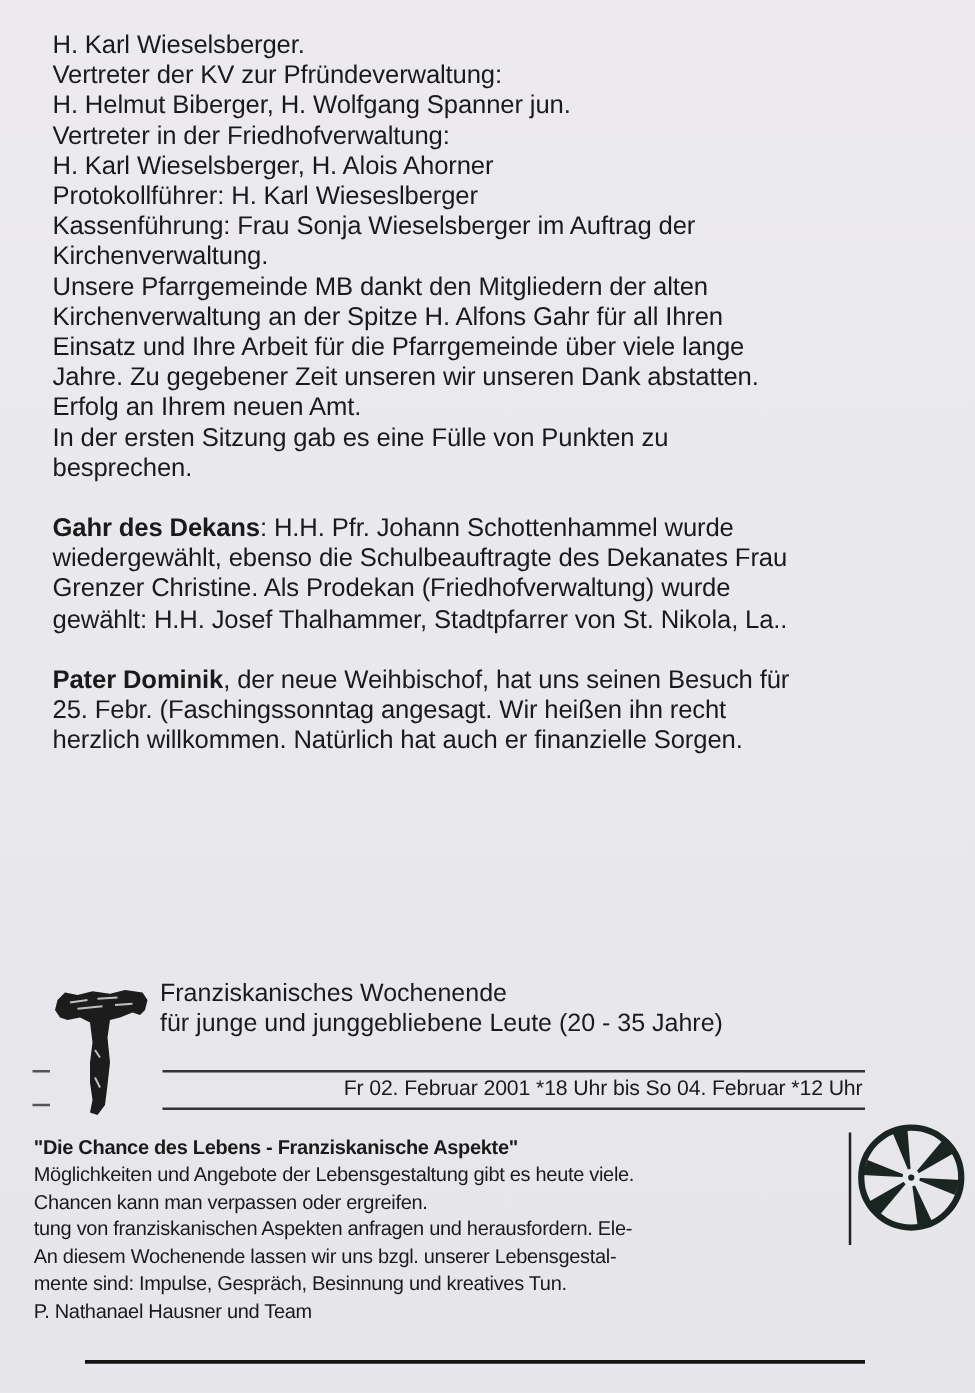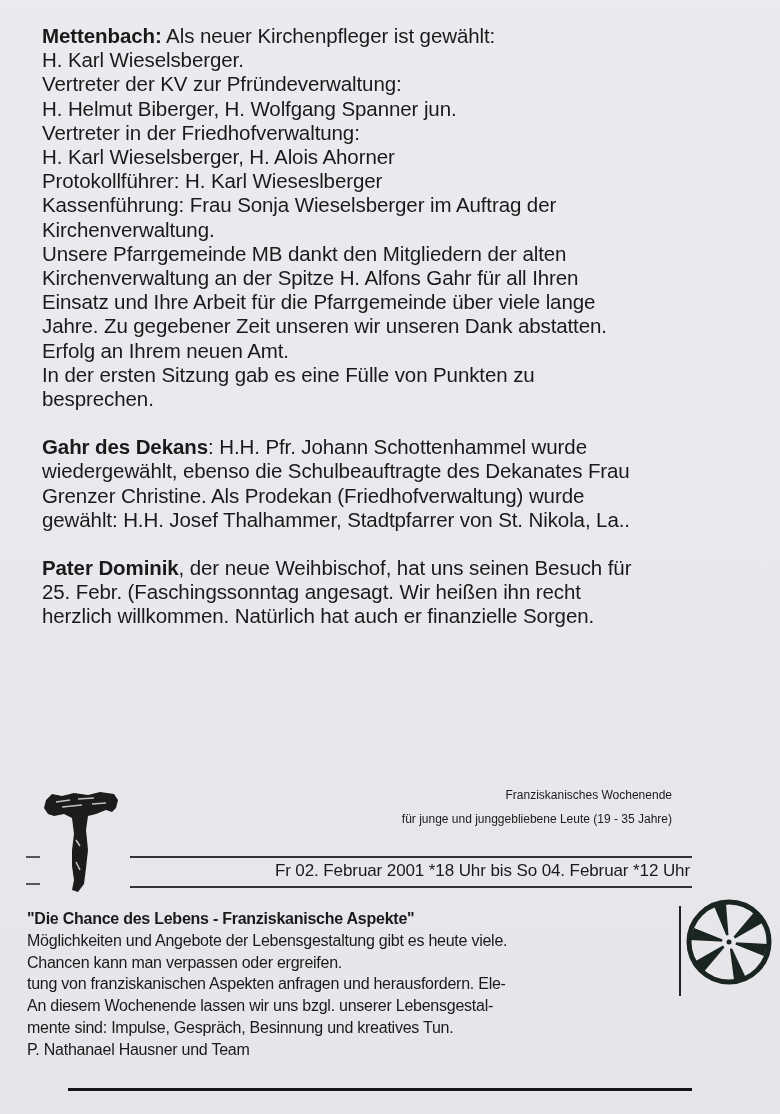--- a/index.html
+++ b/index.html
@@ -42,25 +42,25 @@
       height: 104px;
     }
     .dash {
       position: absolute;
       width: 14px;
       height: 1.5px;
       background: #555;
     }
     .event-header {
       position: absolute;
-      left: 112px;
+      left: 128px;
       top: 783px;
       width: 560px;
-      text-align: right;
-      font-size: 12px;
+      text-align: left;
+      font-size: 20px;
       line-height: 24px;
     }
     .rule {
       position: absolute;
       height: 1.5px;
       background: #333;
     }
     .event-date {
       position: absolute;
       left: 130px;
@@ -105,21 +105,20 @@
       background: #151515;
     }
   </style>
 </head>
 <body>
 
 <div class="page">
 
   <div class="main-text">
 
-    <div class="line"><span class="b">Mettenbach:</span><span> Als neuer Kirchenpfleger ist gewählt:</span></div>
     <div class="line"> H. Karl Wieselsberger.</div>
     <div class="line">Vertreter der KV zur Pfründeverwaltung:</div>
     <div class="line">H. Helmut Biberger, H. Wolfgang Spanner jun.</div>
     <div class="line">Vertreter in der Friedhofverwaltung:</div>
     <div class="line">H. Karl Wieselsberger, H. Alois Ahorner</div>
     <div class="line">Protokollführer: H. Karl Wieseslberger</div>
     <div class="line">Kassenführung: Frau Sonja Wieselsberger im Auftrag der</div>
     <div class="line">Kirchenverwaltung.</div>
     <div class="line">Unsere Pfarrgemeinde MB dankt den Mitgliedern der alten</div>
     <div class="line">Kirchenverwaltung an der Spitze H. Alfons Gahr für all Ihren</div>
@@ -145,21 +144,21 @@
 
   <svg class="logo-t" viewBox="0 0 80 104">
     <path d="M4 10 L10 4 L20 6 L32 3 L46 5 L58 2 L72 4 L76 10 L74 18 L70 22 L64 20 L54 24 L46 26 L44 40 L46 60 L44 78 L42 94 L36 102 L30 100 L32 90 L30 76 L30 60 L32 44 L30 28 L22 24 L12 26 L6 24 L2 18 Z" fill="#1c1c1c"></path>
     <path d="M14 12 L28 10 M36 9 L52 8 M20 17 L40 15 M50 14 L64 13 M34 50 L38 56 M34 72 L38 80" stroke="#e9e8ec" stroke-width="1.6" fill="none" opacity="0.8"></path>
   </svg>
   <div class="dash" style="left:26px; top:856px;"></div>
   <div class="dash" style="left:26px; top:883px;"></div>
 
   <div class="event-header">
     <div>Franziskanisches Wochenende</div>
-    <div>für junge und junggebliebene Leute (19 - 35 Jahre)</div>
+    <div>für junge und junggebliebene Leute (20 - 35 Jahre)</div>
   </div>
 
   <div class="rule" style="left:130px; top:856px; width:562px;"></div>
   <div class="event-date">Fr 02. Februar 2001 *18 Uhr bis So 04. Februar *12 Uhr</div>
   <div class="rule" style="left:130px; top:886px; width:562px;"></div>
 
   <div class="event-body">
     <div class="event-title line">"Die Chance des Lebens -  Franziskanische Aspekte"</div>
     <div class="line">Möglichkeiten und Angebote der Lebensgestaltung gibt es heute viele.</div>
     <div class="line">Chancen kann man verpassen oder ergreifen.</div>

